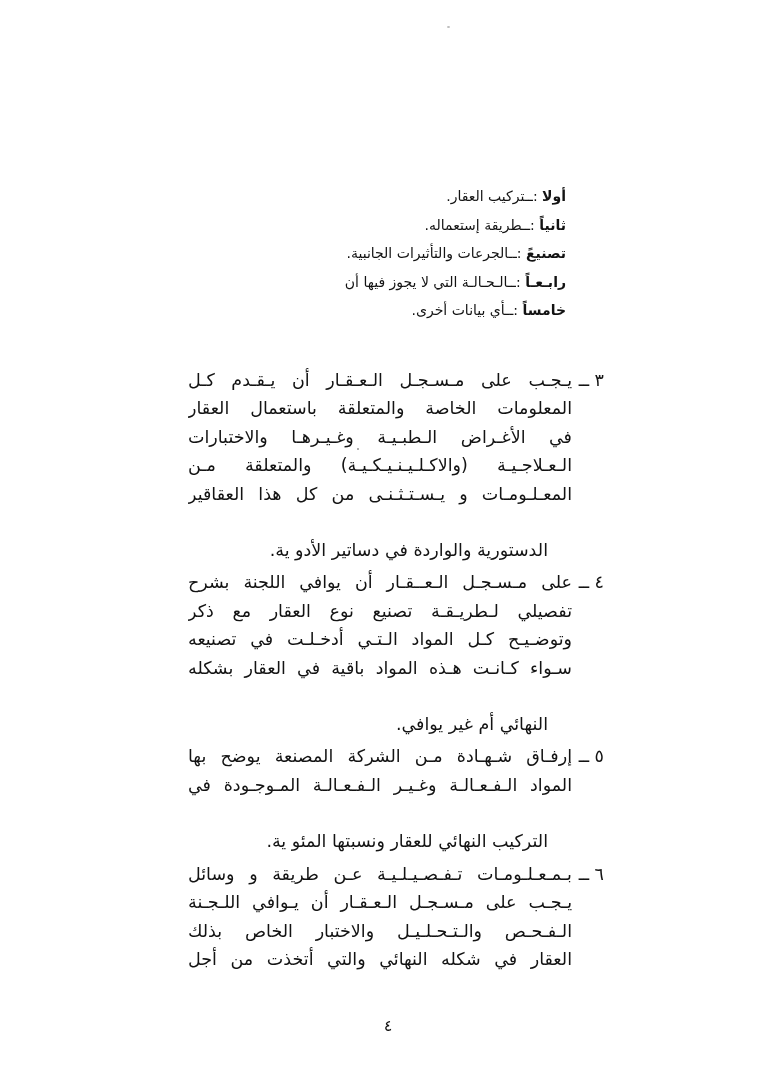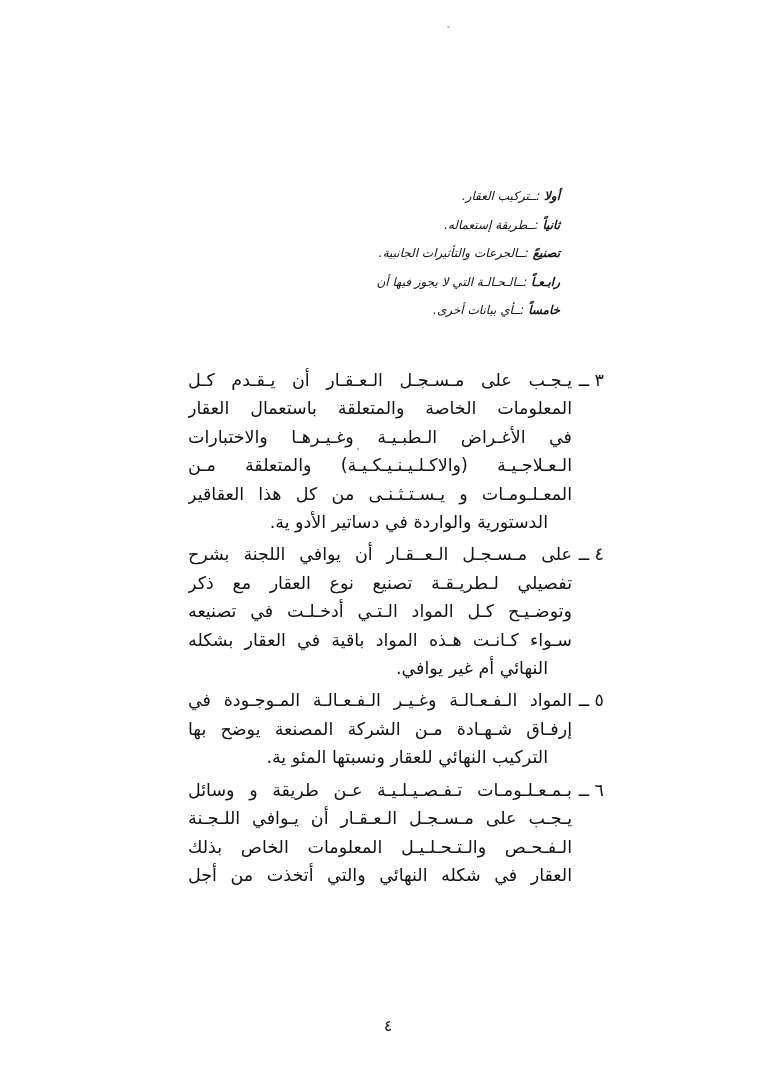--- a/index.html
+++ b/index.html
@@ -4,41 +4,41 @@
 <style>
   html,body{margin:0;padding:0;}
   body{
     width:758px;height:1078px;position:relative;overflow:hidden;
     background:#ffffff;color:#131313;
     font-family:"DejaVu Sans", sans-serif;
   }
   .page{position:absolute;inset:0;background:#fff;}
   
   .intro{
-    position:absolute;top:182px;right:198px;width:356px;
-    direction:rtl;font-size:12px;line-height:28.6px;font-style:italic;
+    position:absolute;top:182px;right:192px;width:356px;
+    direction:rtl;font-size:14px;line-height:28.6px;
   }
   .hline{text-align:right;white-space:nowrap;}
   .ord{font-weight:bold;}
   .indent2{padding-right:70px;}
   
   .content{
     position:absolute;top:366px;right:186px;width:384px;
     direction:rtl;font-size:17.5px;line-height:28.4px;
   }
   .item{position:relative;margin-bottom:4px;}
   .marker{
     position:absolute;right:-32px;top:0;white-space:nowrap;
   }
   .line{
     text-align:justify;text-align-last:justify;
     overflow:hidden;
   }
   .endline{
-    text-align:right;text-align-last:right;padding-left:0;padding-right:24px;
+    text-align:right;text-align-last:right;padding-left:0;padding-right:24px;margin-top:28px;
   }
   
   .pagenum{
     position:absolute;top:1016px;left:0;width:758px;padding-left:18px;
     box-sizing:border-box;text-align:center;font-size:16px;direction:rtl;
   }
   
   .speck{position:absolute;border-radius:50%;}
   .speck1{left:447px;top:26px;width:3px;height:2px;background:#bcbcbc;}
   .speck2{left:357px;top:448px;width:2px;height:2px;background:#909090;}
@@ -75,30 +75,30 @@
       <div class="marker">٤ ــ</div>
       <div class="line">على مـسـجـل الـعــقـار أن يوافي اللجنة بشرح</div>
       <div class="line">تفصيلي لـطريـقـة تصنيع نوع العقار مع ذكر</div>
       <div class="line">وتوضـيـح كـل المواد الـتـي أدخـلـت في تصنيعه</div>
       <div class="line">سـواء كـانـت هـذه المواد باقية في العقار بشكله</div>
       <div class="line endline">النهائي أم غير يوافي.</div>
     </div>
 
     <div class="item">
       <div class="marker">٥ ــ</div>
+      <div class="line">إرفـاق شـهـادة مـن الشركة المصنعة يوضح بها</div>
       <div class="line">المواد الـفـعـالـة وغـيـر الـفـعـالـة المـوجـودة في</div>
-      <div class="line">إرفـاق شـهـادة مـن الشركة المصنعة يوضح بها</div>
       <div class="line endline">التركيب النهائي للعقار ونسبتها المئو ية.</div>
     </div>
 
     <div class="item">
       <div class="marker">٦ ــ</div>
       <div class="line">بـمـعـلـومـات تـفـصـيـلـيـة عـن طريقة و وسائل</div>
       <div class="line">يـجـب على مـسـجـل الـعـقـار أن يـوافي اللـجـنة</div>
-      <div class="line">الـفـحـص والـتـحـلـيـل المعلومات الخاص بذلك</div>
+      <div class="line">الـفـحـص والـتـحـلـيـل والاختبار الخاص بذلك</div>
       <div class="line">العقار في شكله النهائي والتي أتخذت من أجل</div>
     </div>
 
   </div>
 
   <div class="pagenum">٤</div>
 
 </div>
 
 </body></html>

